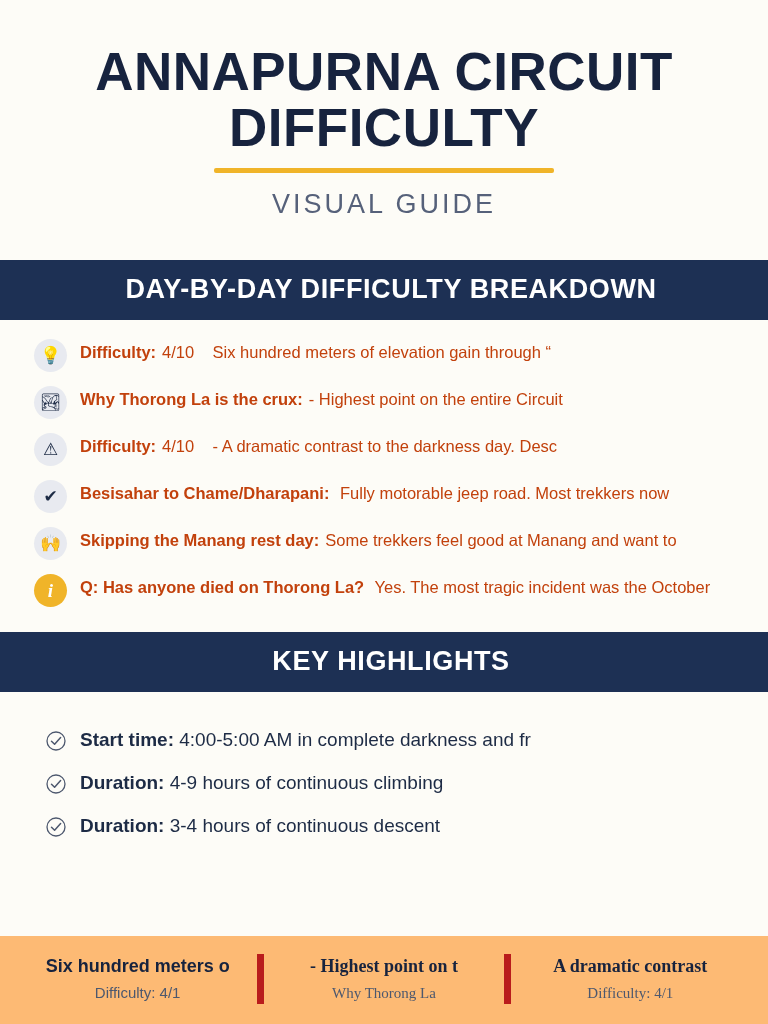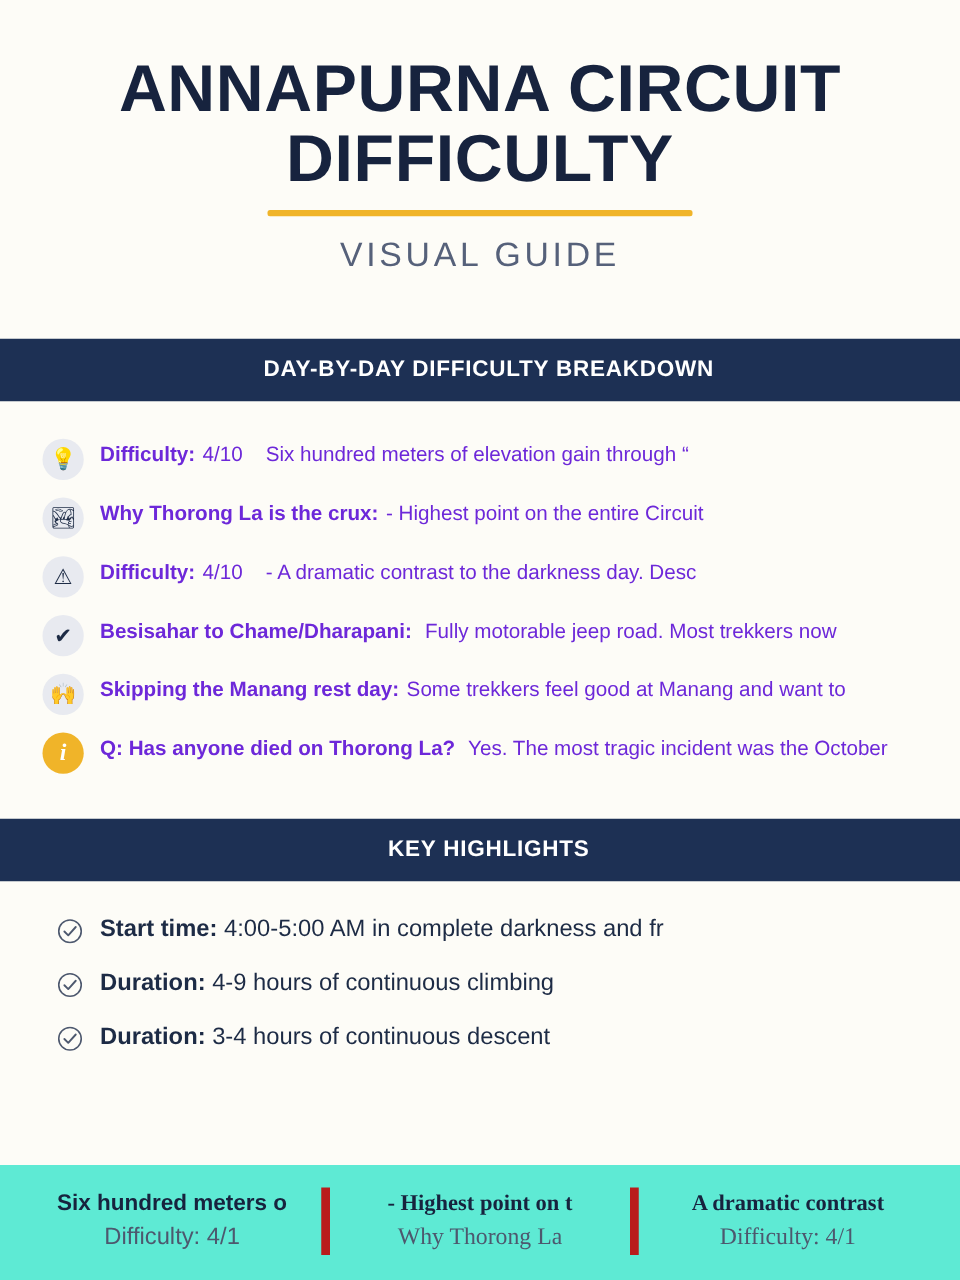--- a/index.html
+++ b/index.html
@@ -14,21 +14,20 @@
     color: #1d2b45;
     overflow: hidden;
   }
   .page {
     width: 768px;
     height: 1024px;
     position: relative;
     background: #fdfcf7;
     display: flex;
     flex-direction: column;
-    gap: 11px;
   }
 
   
   .header {
     padding: 44px 40px 0 40px;
     text-align: center;
   }
   .title {
     font-size: 53px;
     font-weight: bold;
@@ -54,21 +53,21 @@
     color: #56617a;
     margin-top: 16px;
     font-weight: normal;
   }
 
   
   .section-bar {
     background: #1d3054;
     color: #ffffff;
     text-align: center;
-    font-size: 18px;
+    font-size: 27px;
     font-weight: bold;
     letter-spacing: 0.6px;
     padding: 14px 10px 15px 24px;
   }
   .section-bar.first {
     margin-top: 40px;
   }
 
   
   .breakdown {
@@ -99,35 +98,35 @@
     color: #ffffff;
     font-weight: bold;
     font-style: italic;
     font-family: "Liberation Serif", serif;
     font-size: 19px;
   }
   .row-text {
     flex: 1 1 auto;
     font-size: 16.5px;
     line-height: 1.35;
-    color: #6d28d9;
+    color: #c2410c;
     padding-top: 3px;
   }
   .row-label {
     font-weight: bold;
     margin-right: 6px;
   }
   .row-value {
     font-weight: normal;
   }
 
   
   .highlights {
     background: #fdfcf7;
-    padding: 16px 46px 16px 46px;
+    padding: 36px 46px 16px 46px;
   }
   .hl-row {
     display: flex;
     align-items: flex-start;
     margin-bottom: 18px;
   }
   .hl-check {
     flex: 0 0 auto;
     width: 20px;
     height: 20px;
@@ -139,42 +138,42 @@
     line-height: 1.3;
     color: #1d2b45;
   }
   .hl-label {
     font-weight: bold;
   }
 
   
   .footer {
     margin-top: auto;
-    background: #5eead4;
+    background: #fdba74;
     display: flex;
     align-items: stretch;
     padding: 18px 18px 20px 18px;
   }
   .foot-cell {
     flex: 1 1 0;
     text-align: center;
     padding: 2px 10px;
   }
   .foot-cell + .foot-cell {
     border-left: 7px solid #b91c1c;
     font-family: Liberation Serif, serif;
   }
   .foot-title {
     font-size: 18px;
     font-weight: bold;
     color: #17233e;
     line-height: 1.2;
   }
   .foot-sub {
-    font-size: 19px;
+    font-size: 15px;
     color: #4d586e;
     margin-top: 6px;
     line-height: 1.2;
   }
 </style>
 </head>
 <body>
 
 <div class="page">
 

